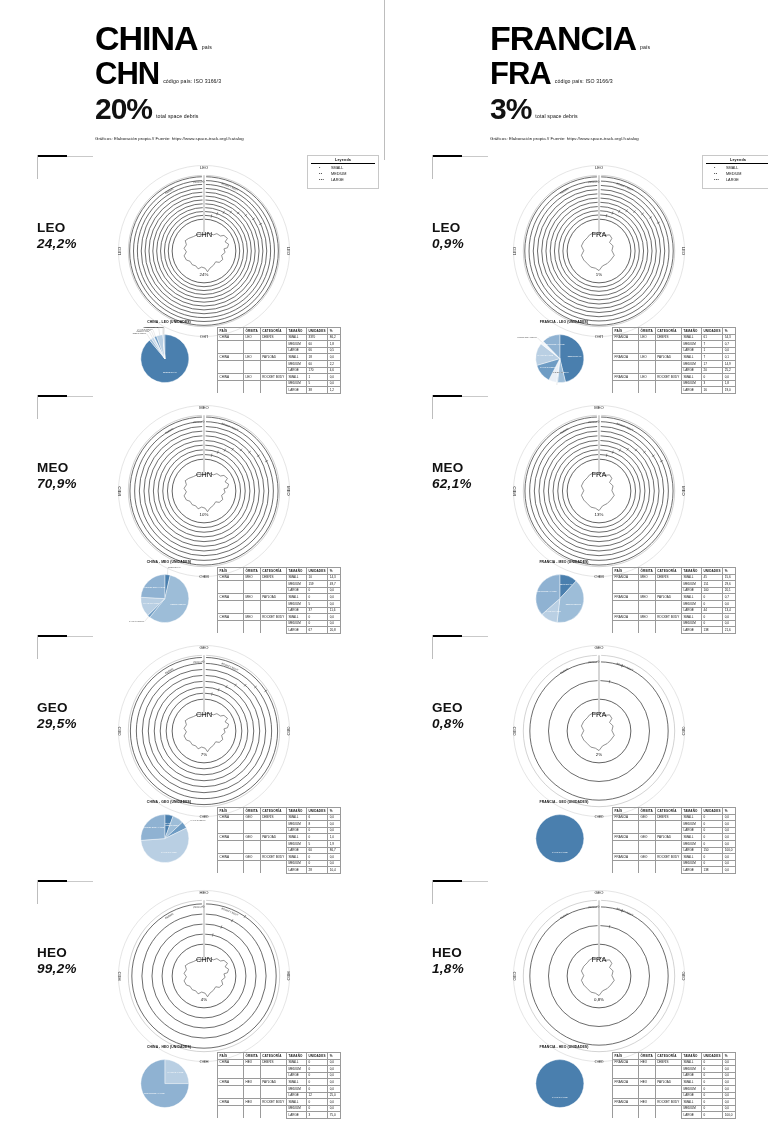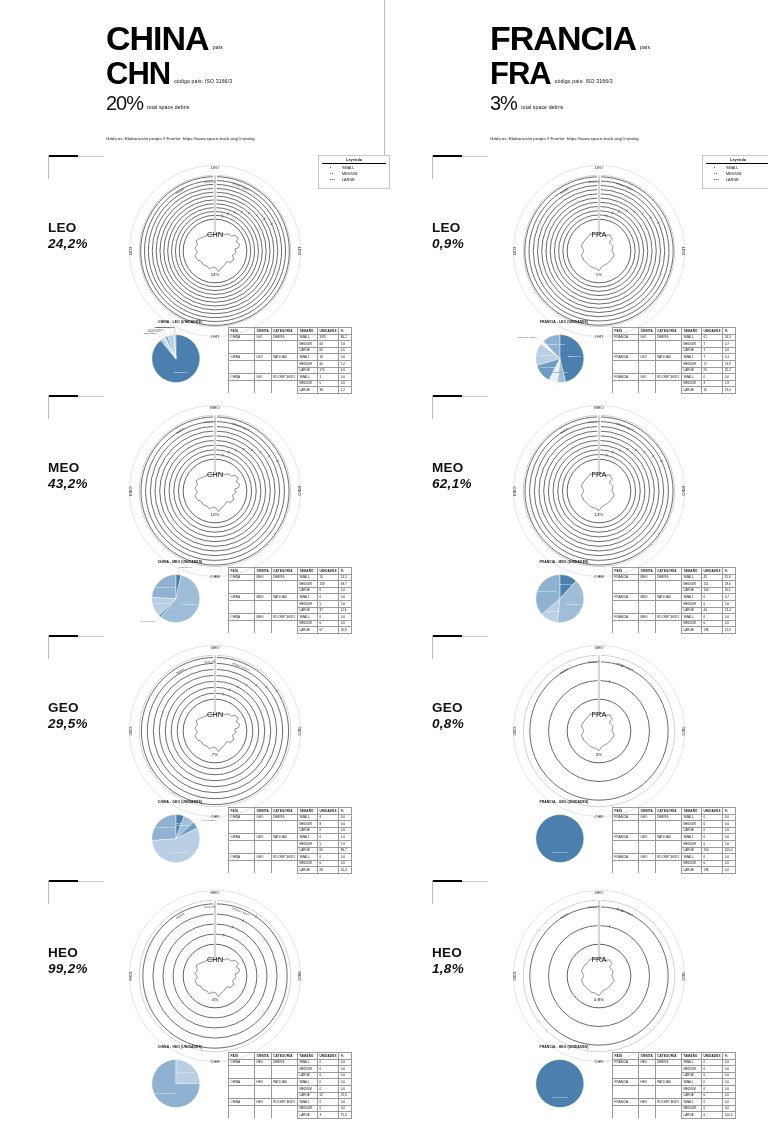--- a/index.html
+++ b/index.html
@@ -15,33 +15,33 @@
   .page { position:relative; width:768px; height:1135px; }
 
   
   .center-divider {
     position:absolute; left:384px; top:0; width:1px; height:160px;
     background:#bdbdbd;
   }
 
   
   .col { position:absolute; top:0; width:384px; height:1135px; }
-  .col.left  { left:16px; }
+  .col.left  { left:5px; }
   .col.right { left:400px; }
 
   
   .hdr { position:absolute; left:90px; top:20px; width:290px; }
   .col.right .hdr { left:90px; }
   .hdr-line { display:flex; align-items:baseline; margin-bottom:2px; }
   .hdr-big {
     font-size:34px; font-weight:bold; letter-spacing:-1px;
     line-height:1.06; color:#000;
   }
   .hdr-big.small { font-size:31px; }
-  .hdr-pct { font-size:20px; font-weight:normal; letter-spacing:-1px; line-height:1.06; }
+  .hdr-pct { font-size:30px; font-weight:bold; letter-spacing:-1px; line-height:1.06; }
   .hdr-sub {
     font-size:5.2px; letter-spacing:.1px; margin-left:4px;
     color:#111; white-space:nowrap; position:relative; top:-1px;
   }
   .hdr-src {
     position:absolute; left:90px; top:136px;
     font-size:4.3px; color:#111; letter-spacing:.05px; white-space:nowrap;
   }
 
   
@@ -297,21 +297,21 @@
               </tr>
             </tbody>
           </table>
         </div>
         <div class="section" style="top: 395px;">
           <div class="bracket" style="left: 32px; top: 0px;">
             <div class="h-thick"></div>
             <div class="h-thin"></div>
             <div class="v-thin"></div>
           </div>
-          <div class="orbit-label" style="left: 32px; top: 65px;"><span>MEO</span><span class="pct">43,2%</span></div>
+          <div class="orbit-label" style="left: 32px; top: 65px;"><span>MEO</span><span class="pct">70,9%</span></div>
           <div class="radial" style="left: 108px; top: 5px;">
             <svg width="182" height="182" viewBox="0 0 182 182">
               <circle cx="91" cy="91" r="85.53999999999999" fill="none" stroke="#d4d4d4" stroke-width="0.6"></circle>
               <circle cx="91" cy="91" r="75.7029" fill="none" stroke="#b5b5b5" stroke-width="0.6"></circle>
               <circle cx="91" cy="91" r="36.54014973262032" fill="none" stroke="#3b3b3b" stroke-width="0.75"></circle>
               <circle cx="91" cy="91" r="41.23029946524064" fill="none" stroke="#3b3b3b" stroke-width="0.75"></circle>
               <circle cx="91" cy="91" r="45.92044919786096" fill="none" stroke="#3b3b3b" stroke-width="0.75"></circle>
               <circle cx="91" cy="91" r="50.61059893048129" fill="none" stroke="#3b3b3b" stroke-width="0.75"></circle>
               <circle cx="91" cy="91" r="55.30074866310161" fill="none" stroke="#3b3b3b" stroke-width="0.75"></circle>
               <circle cx="91" cy="91" r="59.99089839572193" fill="none" stroke="#3b3b3b" stroke-width="0.75"></circle>

